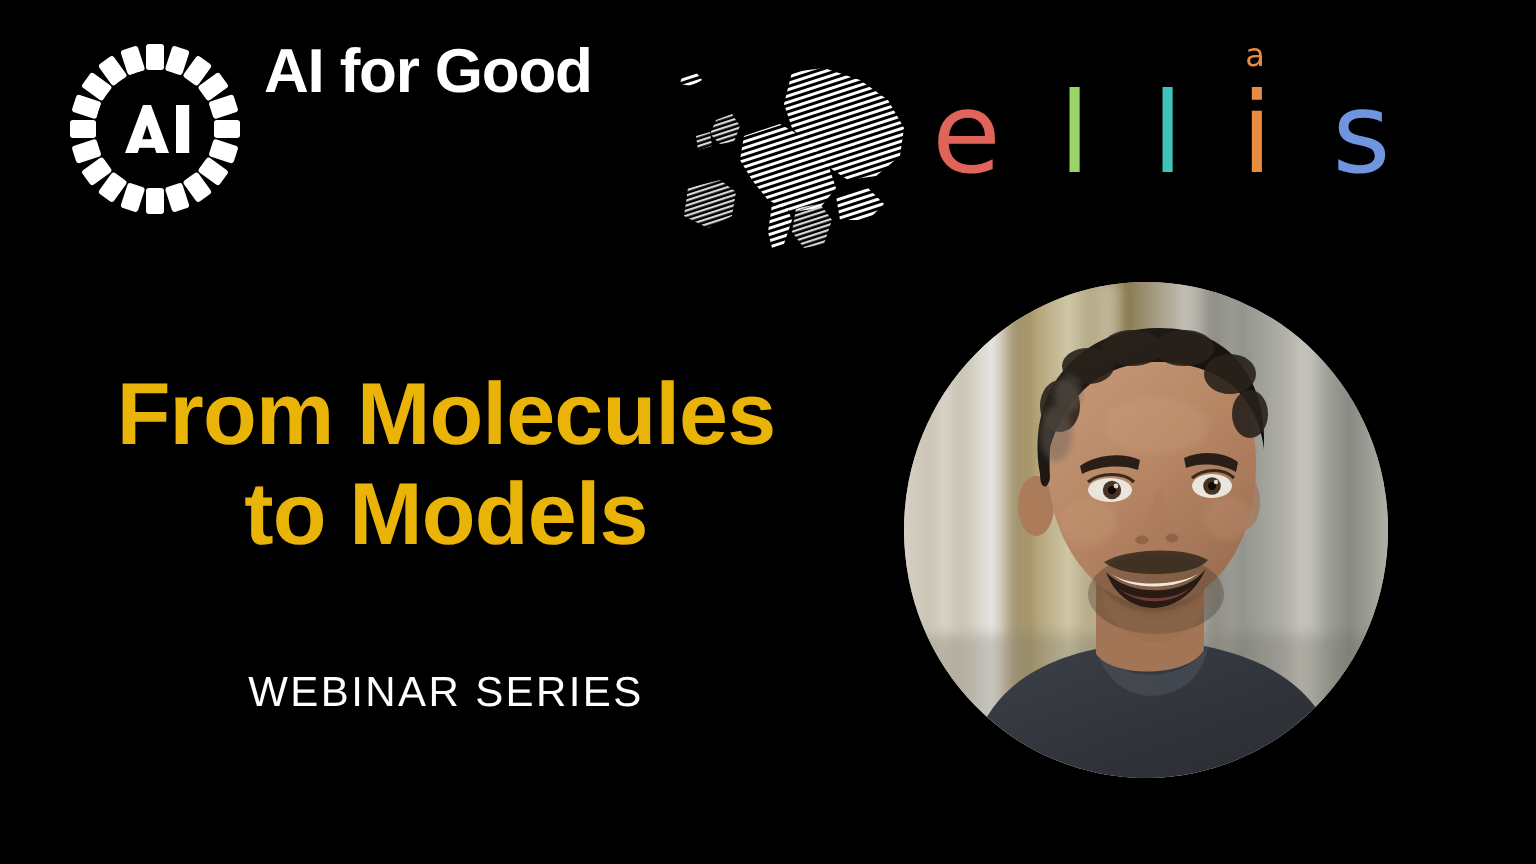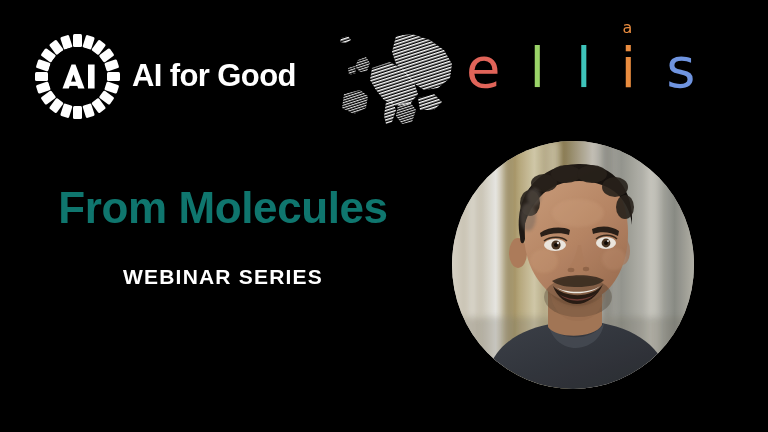--- a/index.html
+++ b/index.html
@@ -24,23 +24,22 @@
     left: 0;
     top: 0;
     width: 768px;
     height: 140px;
   }
 
   
   #aifg-lockup {
     position: absolute;
     left: 33px;
-    top: 32px;
+    top: 20px;
     display: flex;
-    align-items: center;
     gap: 11px;
   }
   #aifg-mark {
     position: relative;
     width: 88px;
     height: 88px;
     flex: none;
   }
   #aifg-mark .seg {
     position: absolute;
@@ -140,36 +139,36 @@
 
   
   #title-block {
     position: absolute;
     left: 18px;
     top: 183px;
     width: 410px;
     text-align: center;
   }
   #headline {
-    color: #0f766e;
+    color: #eab308;
     font-size: 44px;
     font-weight: bold;
     line-height: 1.14;
     letter-spacing: -0.4px;
     margin: 0;
   }
   #headline .ln {
     display: block;
   }
   #webinar-series {
     color: #ffffff;
     font-size: 21px;
-    font-weight: bold;
+    font-weight: normal;
     letter-spacing: 1.2px;
-    margin-top: 32px;
+    margin-top: 52px;
   }
 
   
   #portrait {
     position: absolute;
     left: 452px;
     top: 141px;
     width: 242px;
     height: 248px;
     border-radius: 50%;
@@ -266,20 +265,21 @@
           </span>
           <span class="ch ch-s">s</span>
         </div>
       </div>
     </div>
   </div>
 
   <div id="title-block">
     <h1 id="headline">
       <span class="ln">From Molecules</span>
+      <span class="ln">to Models</span>
     </h1>
     <div id="webinar-series">WEBINAR SERIES</div>
   </div>
 
   <div id="portrait">
     <svg viewBox="0 0 242 248" preserveAspectRatio="xMidYMid slice">
       <defs>
         <linearGradient id="bgStripes" x1="0" y1="0" x2="1" y2="0">
           <stop offset="0.00" stop-color="#ded9cc"></stop>
           <stop offset="0.10" stop-color="#c9c2ae"></stop>

